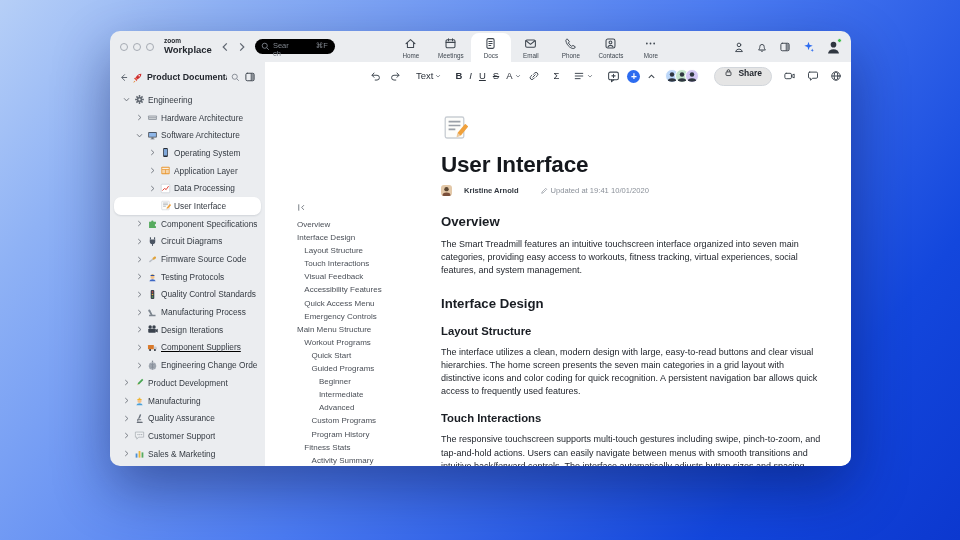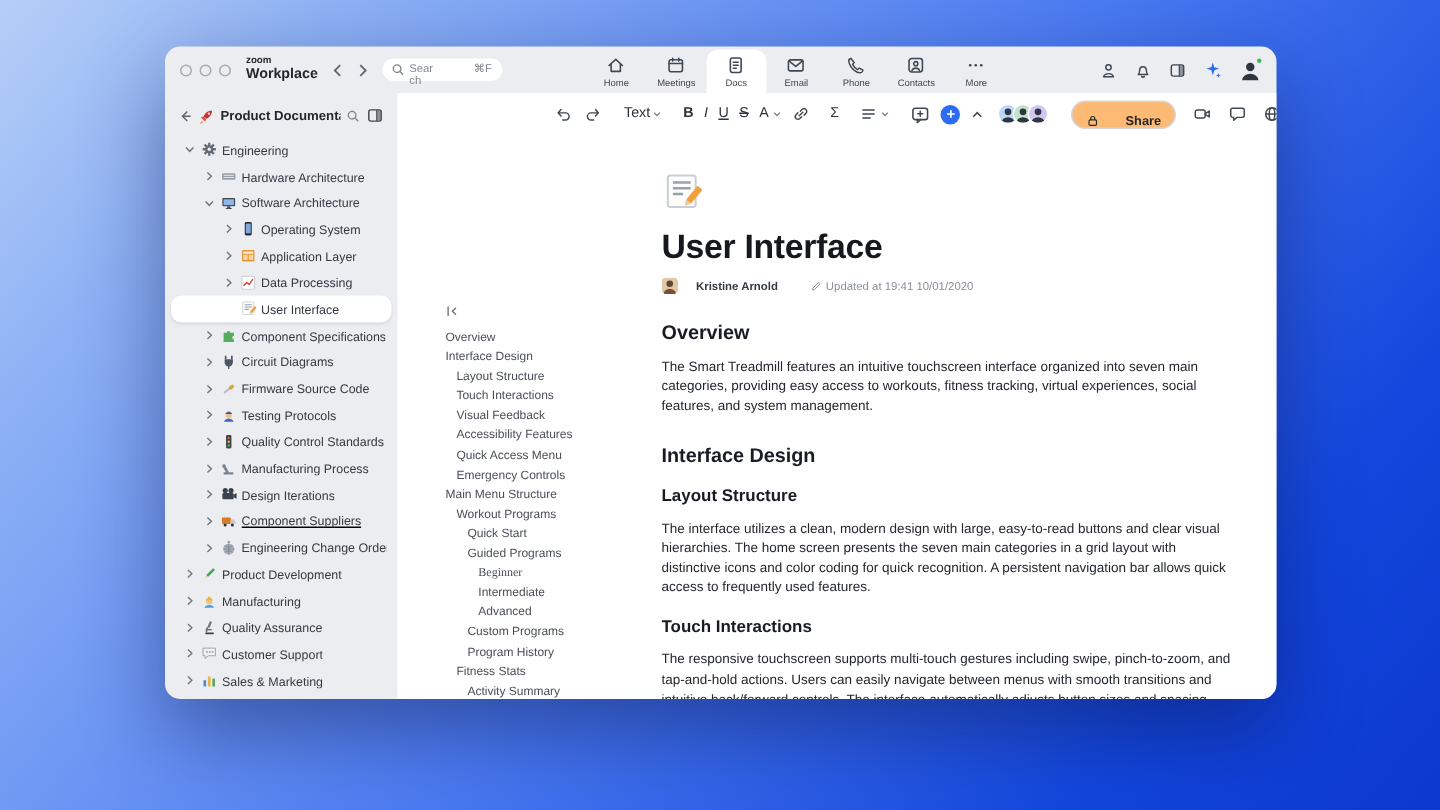--- a/index.html
+++ b/index.html
@@ -14,21 +14,21 @@
 
   
   .titlebar{flex:0 0 31px;display:flex;align-items:flex-start;padding:0 10px;position:relative}
   .tb-left{display:flex;align-items:center;height:31px}
   .lights{display:flex;gap:5px}
   .light{width:8px;height:8px;border:1px solid #a6abb3;border-radius:50%}
   .brand{margin-left:10px;line-height:1.05}
   .brand .z{font-size:6.5px;font-weight:700;color:#23272e}
   .brand .w{font-size:9.5px;font-weight:700;color:#23272e}
   .navbtns{display:flex;gap:9px;margin-left:9px}
-  .search-pill{margin-left:9px;width:80px;height:15px;background:#ffffff;border-radius:8px;
+  .search-pill{margin-left:9px;width:80px;height:15px;background:#000000;border-radius:8px;
                display:flex;align-items:flex-start;padding:3px 7px 0 6px;gap:3px;overflow:visible}
   .search-text{width:16px;font-size:7.5px;line-height:8px;color:#80868e;word-break:break-all}
   .search-kbd{margin-left:auto;font-size:7.5px;color:#80868e;line-height:8px}
   .tabs{display:flex;margin-left:56px;height:31px;align-items:flex-end}
   .tab{width:40px;height:29px;display:flex;flex-direction:column;align-items:center;
        justify-content:center;gap:2px;border-radius:8px 8px 0 0}
   .tab.active{background:#fff}
   .tab .tl{font-size:6.3px;color:#3f4750;white-space:nowrap}
   .tbr{margin-left:auto;display:flex;align-items:center;gap:11px;height:31px}
   .avatar{width:15px;height:15px;border-radius:50%;position:relative;overflow:visible}
@@ -52,22 +52,22 @@
 
   .docarea{flex:1;background:#fff;display:flex;flex-direction:column;min-width:0;border-radius:0 0 10px 0}
   .toolbar{flex:0 0 28px;display:flex;align-items:center;padding:0 11px 0 104px;gap:7px}
   .tbtn{display:flex;align-items:center;gap:2px;color:#2b313a;font-size:9.5px;line-height:1}
   .tbtn .u{text-decoration:underline}.tbtn .s{text-decoration:line-through}
   .tdiv{width:1px;height:12px;background:#d9dce0}
   .ai-plus{width:13px;height:13px;border-radius:50%;background:#2d6cf0;color:#fff;font-size:10px;
            line-height:13px;text-align:center;font-weight:700}
   .tb-avatars{display:flex;margin-left:auto;padding-left:6px}
   .tav{width:14px;height:14px;border-radius:50%;border:1.5px solid #fff;margin-left:-4px;overflow:hidden}
-  .share-btn{display:flex;align-items:flex-end;gap:17px;border:1px solid #d2d6db;border-radius:12px;
-             height:19px;padding:0 9px;font-size:8.5px;font-weight:600;color:#23272e;margin-left:8px;background:#fdba74}
+  .share-btn{display:flex;align-items:flex-start;gap:5px;border:1px solid #d2d6db;border-radius:12px;
+             height:19px;padding:0 9px;font-size:8.5px;font-weight:600;color:#23272e;margin-left:8px;background:#e5e5e5}
 
   .docbody{flex:1;display:flex;min-height:0}
   .outline{flex:0 0 176px;width:176px;padding:112px 0 0 30px;overflow:hidden}
   .o-collapse{margin-bottom:5px;margin-left:1px}
   .o-row{font-size:8px;color:#4a4f57;line-height:13.1px;white-space:nowrap;overflow:hidden}
   .content{flex:1;padding-top:24px;padding-right:16px;max-width:400px;overflow:hidden}
   .doc-emoji{width:27px;height:27px}
   .doc-title{font-size:22.5px;font-weight:800;color:#15181d;margin-top:11px;letter-spacing:-.2px}
   .meta{display:flex;align-items:center;gap:12px;margin-top:7px}
   .meta .name{font-size:7.6px;color:#343a42;font-weight:600}
@@ -761,21 +761,21 @@
               <div class="o-row" style="padding-left: 9.3px;">Layout Structure</div>
               <div class="o-row" style="padding-left: 9.3px;">Touch Interactions</div>
               <div class="o-row" style="padding-left: 9.3px;">Visual Feedback</div>
               <div class="o-row" style="padding-left: 9.3px;">Accessibility Features</div>
               <div class="o-row" style="padding-left: 9.3px;">Quick Access Menu</div>
               <div class="o-row" style="padding-left: 9.3px;">Emergency Controls</div>
               <div class="o-row" style="padding-left: 2px;">Main Menu Structure</div>
               <div class="o-row" style="padding-left: 9.3px;">Workout Programs</div>
               <div class="o-row" style="padding-left: 16.6px;">Quick Start</div>
               <div class="o-row" style="padding-left: 16.6px;">Guided Programs</div>
-              <div class="o-row" style="padding-left: 23.9px; font-family: Liberation Serif, serif;">Beginner</div>
+              <div class="o-row" style="padding-left: 23.9px;">Beginner</div>
               <div class="o-row" style="padding-left: 23.9px;">Intermediate</div>
               <div class="o-row" style="padding-left: 23.9px;">Advanced</div>
               <div class="o-row" style="padding-left: 16.6px;">Custom Programs</div>
               <div class="o-row" style="padding-left: 16.6px;">Program History</div>
               <div class="o-row" style="padding-left: 9.3px;">Fitness Stats</div>
               <div class="o-row" style="padding-left: 16.6px;">Activity Summary</div>
               <div class="o-row" style="padding-left: 16.6px;">Progress Tracking</div>
               <div class="o-row" style="padding-left: 23.9px;">Weight Goals</div>
             </div>
         </div>

